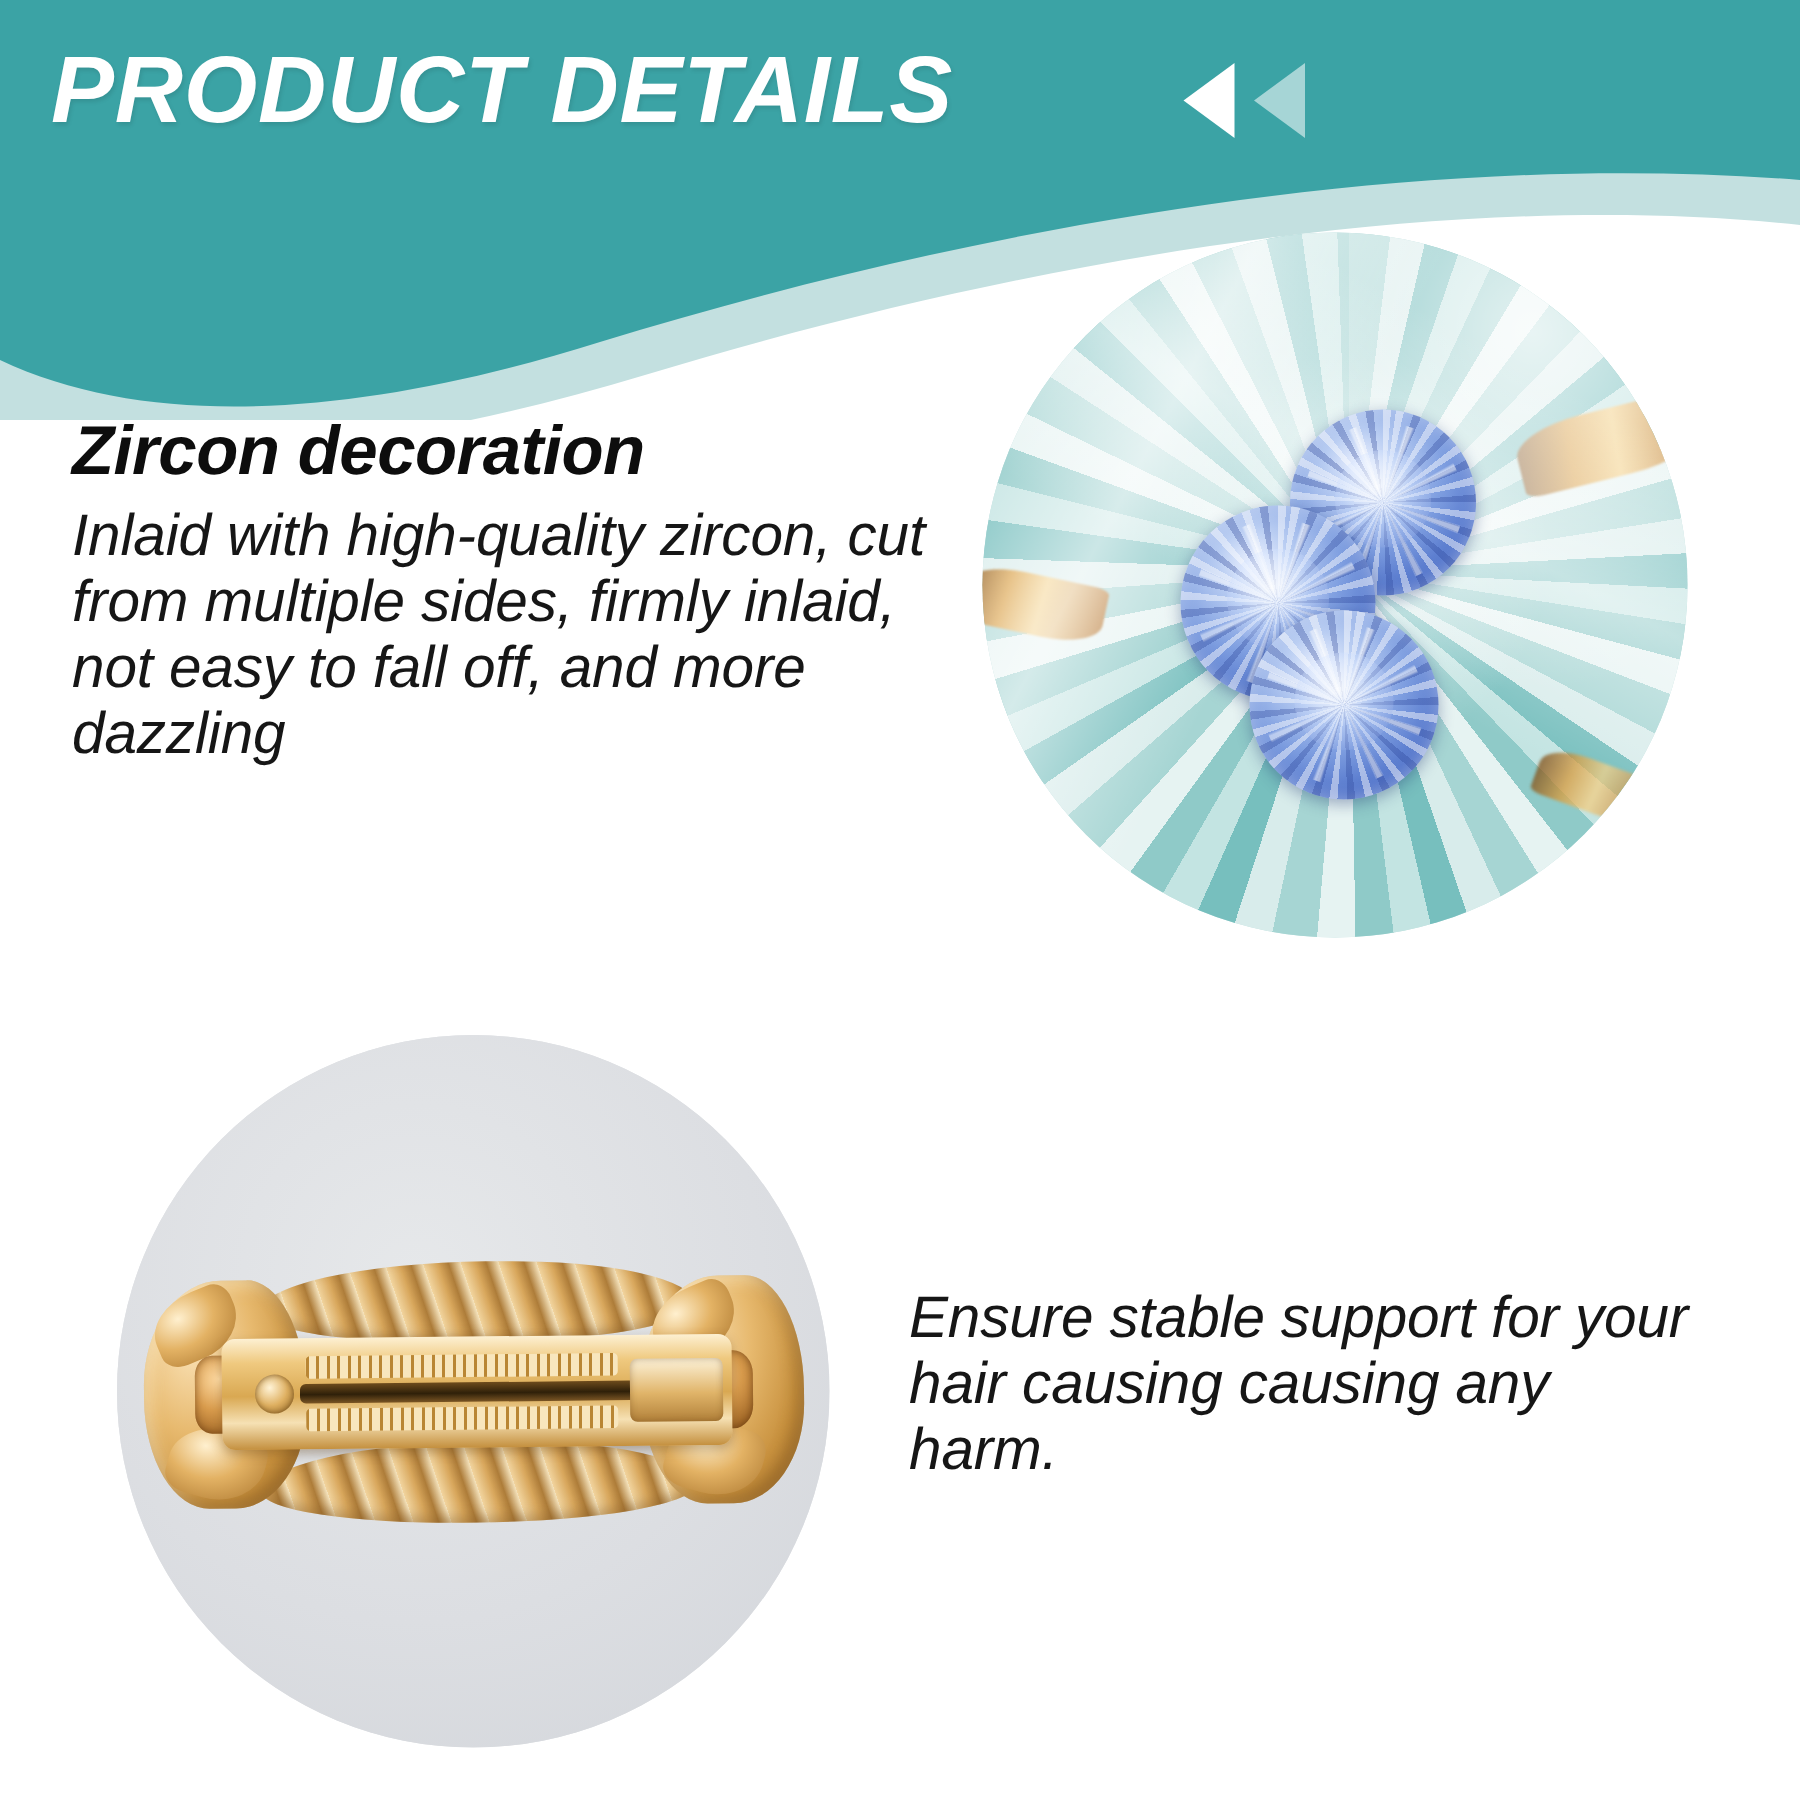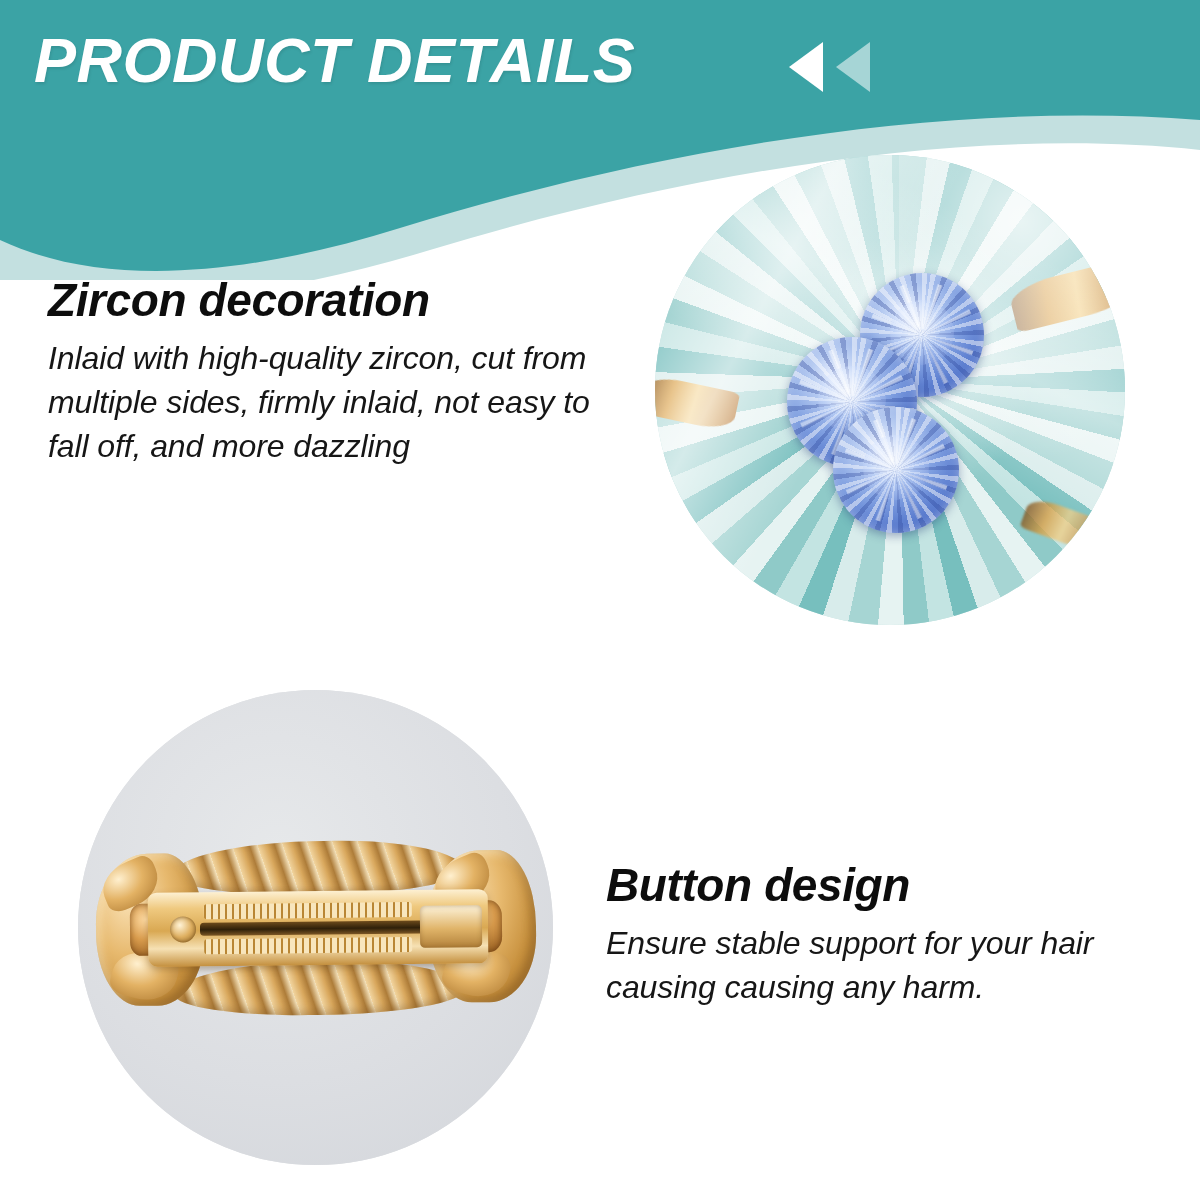--- a/index.html
+++ b/index.html
@@ -89,21 +89,21 @@
     line-height: 56px;
     color: #0d0d0d;
     letter-spacing: -0.4px;
     margin: 0 0 8px 0;
     white-space: nowrap;
   }
   .feature-body {
     font-family: "Liberation Sans", sans-serif;
     font-weight: 400;
     font-style: italic;
-    font-size: 32px;
+    font-size: 39px;
     line-height: 44px;
     color: #161616;
     margin: 0;
     letter-spacing: -0.1px;
   }
 
   #block-zircon {
     left: 48px;
     top: 272px;
     width: 570px;
@@ -460,17 +460,16 @@
         <div class="bar-rosette"></div>
         <div class="bar-teeth" id="teeth-top"></div>
         <div class="bar-slot"></div>
         <div class="bar-teeth" id="teeth-bottom"></div>
         <div class="bar-hinge"></div>
       </div>
     </div>
   </div>
 
   <div class="feature-text" id="block-button">
-    <h2 class="feature-heading">Button design</h2>
     <p class="feature-body">Ensure stable support for your hair causing causing any harm.</p>
   </div>
 
 </div>
 
 </body></html>

